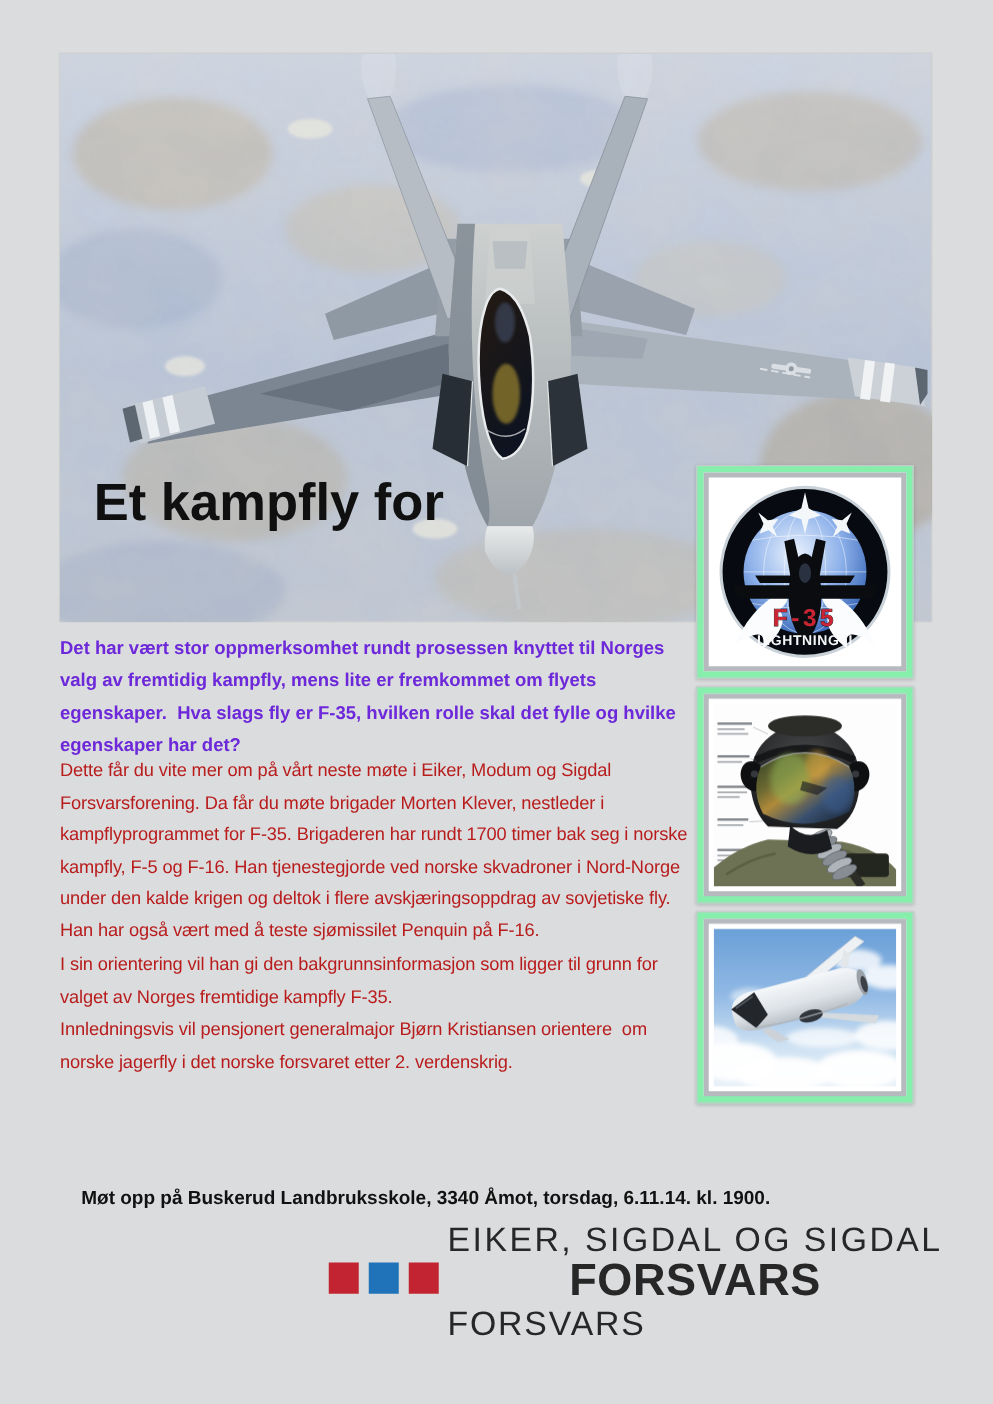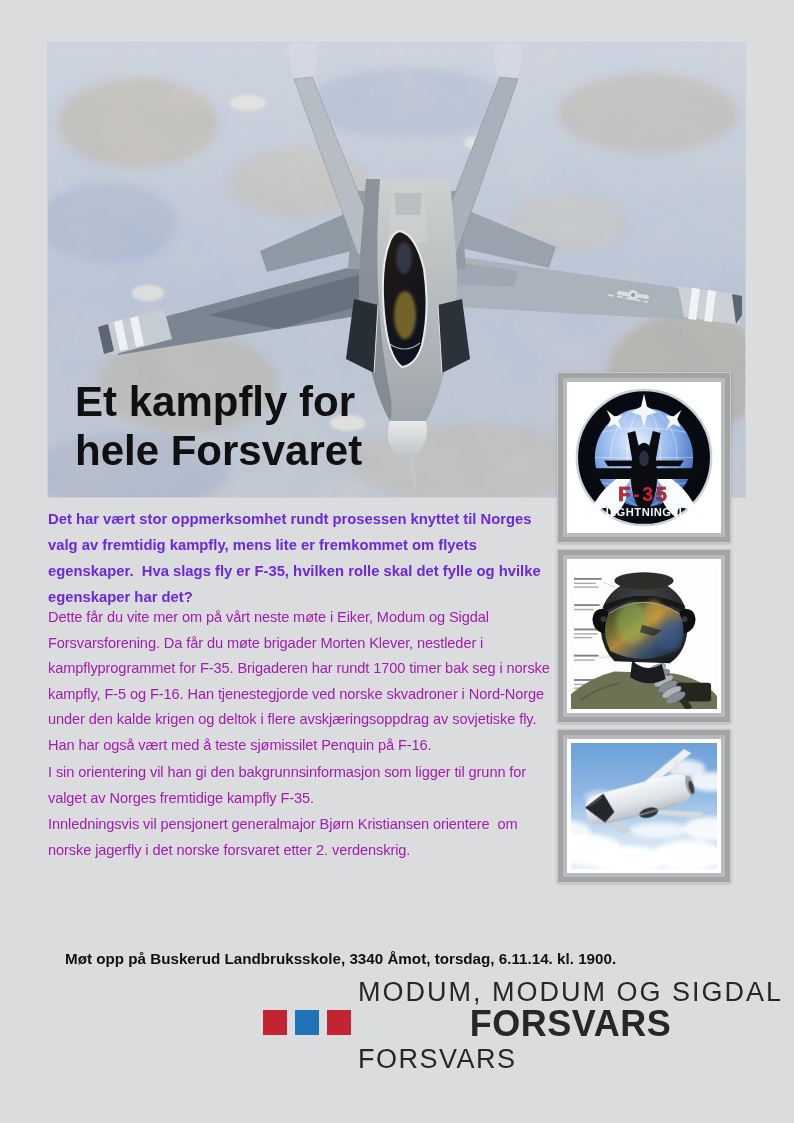--- a/index.html
+++ b/index.html
@@ -18,34 +18,34 @@
     font-size:42px; font-weight:bold; line-height:49px;
     color:#101010; letter-spacing:0;
   }
   .intro {
     position:absolute; left:48px; top:506px; width:516px;
     font-size:14.8px; font-weight:bold; line-height:26px;
     color:#6d28d9; white-space:pre-wrap;
   }
   .para {
     position:absolute; left:48px; width:508px;
-    font-size:14.6px; line-height:25.6px; color:#a21caf;
+    font-size:14.6px; line-height:25.6px; color:#b91c1c;
     letter-spacing:-0.1px; white-space:pre-wrap;
   }
   .para-1 { top:605px; }
   .para-2 { top:760px; }
   .para-3 { top:812px; }
   .meeting {
     position:absolute; left:65px; top:894px; width:660px;
     font-size:15.2px; font-weight:bold; line-height:26px; color:#111;
     white-space:pre-wrap;
   }
   .frame {
     position:absolute; left:557px; width:174px;
-    background:#a3a3a3; border:1px solid #c7cacd; padding:5px;
+    background:#86efac; border:1px solid #c7cacd; padding:5px;
     box-sizing:border-box; box-shadow:0 1px 3px rgba(0,0,0,0.18);
   }
   .frame-inner {
     border:4px solid #b6babe; background:#fff; padding:4px;
     width:100%; height:100%; box-sizing:border-box;
   }
   .frame-inner svg { display:block; width:100%; height:100%; }
   .frame-patch   { top:372px; height:171px; }
   .frame-helmet  { top:549px; height:174px; }
   .frame-missile { top:729px; height:154px; }
@@ -172,21 +172,20 @@
         <path d="M340,300 Q357,312 372,300" stroke="#cfd3d4" stroke-width="1.2" fill="none" opacity="0.8"></path>
 
         <path d="M342,378 L378,378 Q382,394 372,408 Q364,418 356,417 Q346,412 340,398 Q339,386 342,378 Z" fill="url(#noseGrad)"></path>
         <path d="M362,416 L365,416 L369,444 L366,445 Z" fill="#c3c8cc"></path>
       </g>
     </svg>
   </div>
 
   <div class="poster-title">
     <div>Et kampfly for</div>
-    <div>hele Forsvaret</div>
   </div>
 
   <div class="intro">Det har vært stor oppmerksomhet rundt prosessen knyttet til Norges valg av fremtidig kampfly, mens lite er fremkommet om flyets egenskaper.  Hva slags fly er F-35, hvilken rolle skal det fylle og hvilke egenskaper har det?</div>
   <div class="para para-1">Dette får du vite mer om på vårt neste møte i Eiker, Modum og Sigdal Forsvarsforening. Da får du møte brigader Morten Klever, nestleder i kampflyprogrammet for F-35. Brigaderen har rundt 1700 timer bak seg i norske kampfly, F-5 og F-16. Han tjenestegjorde ved norske skvadroner i Nord-Norge under den kalde krigen og deltok i flere avskjæringsoppdrag av sovjetiske fly.  Han har også vært med å teste sjømissilet Penquin på F-16.</div>
   <div class="para para-2">I sin orientering vil han gi den bakgrunnsinformasjon som ligger til grunn for valget av Norges fremtidige kampfly F-35.</div>
   <div class="para para-3">Innledningsvis vil pensjonert generalmajor Bjørn Kristiansen orientere  om norske jagerfly i det norske forsvaret etter 2. verdenskrig.</div>
 
   <div class="meeting">
     <div>Møt opp på Buskerud Landbruksskole, 3340 Åmot, torsdag, 6.11.14. kl. 1900.</div>
   </div>
@@ -373,18 +372,18 @@
           <path d="M-40,14 Q0,18 38,14" stroke="#aab1b8" stroke-width="1.5" fill="none" opacity="0.7"></path>
         </g>
       </svg>
     </div>
   </div>
 
   <div class="logo-squares">
     <span class="sq" style="background: rgb(195, 36, 49);"></span><span class="sq" style="background: rgb(33, 115, 185);"></span><span class="sq" style="background: rgb(195, 36, 49);"></span>
   </div>
   <div class="logo-text">
-    <div class="logo-line1">MODUM, MODUM OG SIGDAL</div>
+    <div class="logo-line1">EIKER, SIGDAL OG SIGDAL</div>
     <div class="logo-line2">FORSVARS</div>
     <div class="logo-line3">FORSVARS</div>
   </div>
 
 </div>
 
 </body></html>

